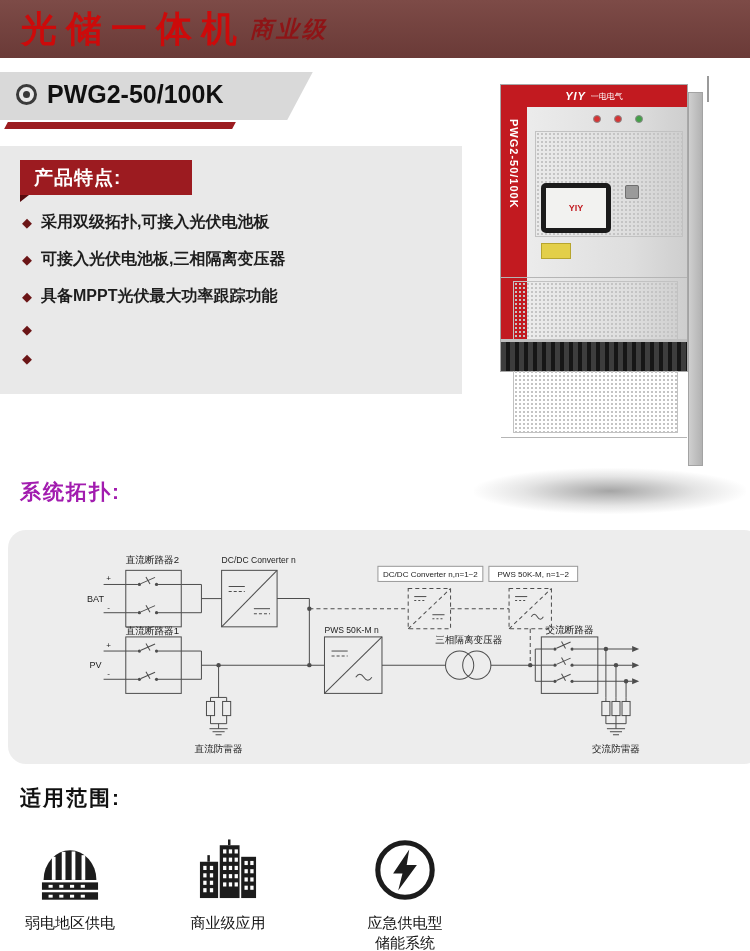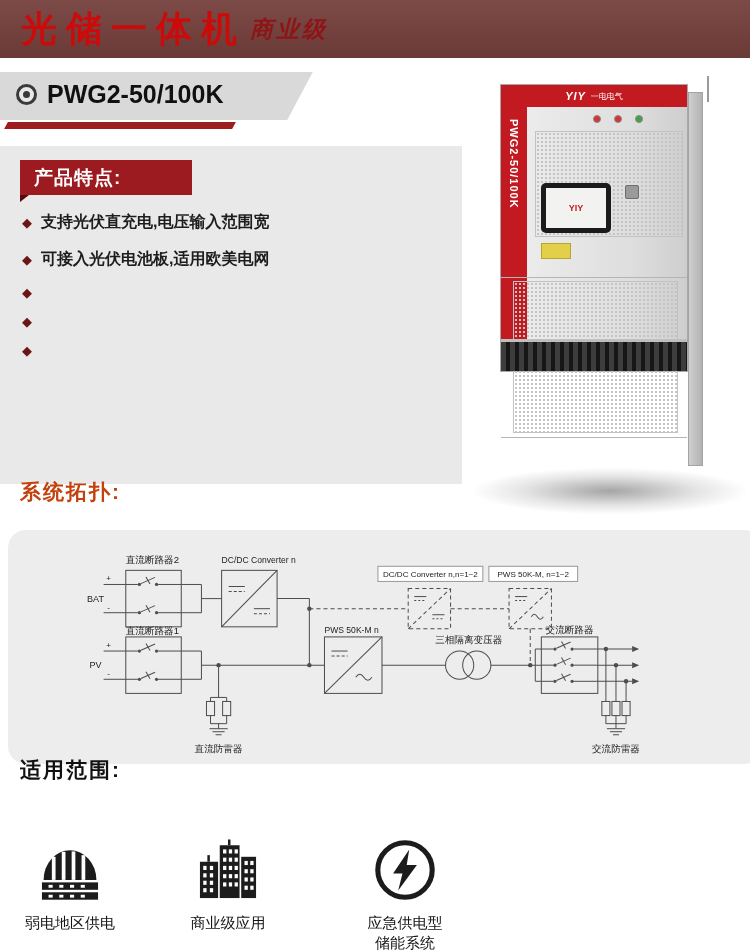--- a/index.html
+++ b/index.html
@@ -18,21 +18,21 @@
     background:#d9d9d9; transform:skewX(-28deg); }
   .model-decor-red { position:absolute; top:122px; left:6px; width:228px; height:7px;
     background:#9c1c20; transform:skewX(-28deg); }
   .model-row { position:absolute; top:80px; left:16px; display:flex; align-items:center; gap:10px; }
   .target-icon { width:15px; height:15px; border:3px solid #3a3a3a; border-radius:50%;
     display:flex; align-items:center; justify-content:center; background:#e9e9e9; }
   .target-icon .dot { width:7px; height:7px; background:#3a3a3a; border-radius:50%; }
   .model-name { font-size:25px; font-weight:bold; color:#101010; }
 
   
-  .features-panel { position:absolute; top:146px; left:0; width:462px; height:338px; background:#e9e9e9; }
+  .features-panel { position:absolute; top:146px; left:0; width:462px; height:248px; background:#e9e9e9; }
   .ribbon { position:absolute; top:14px; left:20px; width:172px; height:35px; background:#9c1b20;
     color:#fff; font-size:19px; font-weight:bold; line-height:35px; padding-left:14px;
     box-sizing:border-box; letter-spacing:1px; }
   .ribbon::after { content:""; position:absolute; left:0; bottom:-7px; width:0; height:0;
     border-style:solid; border-width:7px 9px 0 0; border-color:#570a0d transparent transparent transparent; }
   .features-list { position:absolute; top:66px; left:22px; display:flex; flex-direction:column; gap:16px; }
   .feature-item { display:flex; align-items:center; gap:9px; font-size:16px; font-weight:600; color:#1d1d1d; }
   .diamond { color:#6b1516; font-size:13px; line-height:1; }
 
   
@@ -67,28 +67,28 @@
     background:#e3cf49; border:1px solid #b7a52e; box-sizing:border-box; }
   .cab-seam { position:absolute; left:0; width:100%; height:1px; background:#b5b5b5; }
   .cab-vent-main { position:absolute; left:12px; top:196px; width:163px; height:150px;
     border:1px solid #c2c2c2; background-image:radial-gradient(#c4c4c4 0.8px, transparent 0.9px);
     background-size:4px 4px; }
   .cab-base { position:absolute; left:0; bottom:0; width:100%; height:32px;
     background:repeating-linear-gradient(90deg,#3d3d3d 0 5px,#161616 5px 9px); border-top:3px solid #bfbfbf; box-sizing:border-box; }
 
   
   .topo-heading { position:absolute; top:478px; left:20px; font-size:21px; font-weight:bold;
-    color:#c2410c; letter-spacing:2px; }
+    color:#a21caf; letter-spacing:2px; }
   .topo-panel { position:absolute; top:530px; left:8px; width:734px; height:234px;
     background:#ededed; border-radius:18px;padding-left:20px; }
   .topo-svg { position:absolute; left:0; top:0; width:100%; height:100%; }
   .topo-svg text { font-family:"Liberation Sans","DejaVu Sans",sans-serif; }
 
   
-  .apps-heading { position:absolute; top:756px; left:20px; font-size:21px; font-weight:bold;
+  .apps-heading { position:absolute; top:784px; left:20px; font-size:21px; font-weight:bold;
     color:#111; letter-spacing:2px; }
   .app-item { position:absolute; top:834px; width:120px; text-align:center; }
   .app-item .app-icon { height:72px; display:flex; align-items:center; justify-content:center; }
   .app-label { margin-top:7px; font-size:15px; color:#141414; white-space:pre-line; line-height:1.35; font-weight:500; }
   .app-1 { left:10px; } .app-2 { left:168px; } .app-3 { left:345px; } .app-4 { left:532px; }
 </style>
 </head>
 <body>
 
 <div class="page">
@@ -105,28 +105,29 @@
         <span class="dot"></span>
       </span>
     <span class="model-name">PWG2-50/100K</span>
   </div>
 
   <div class="features-panel">
     <div class="ribbon">产品特点:</div>
     <div class="features-list">
       <div class="feature-item">
         <span class="diamond">◆</span>
-        <span>支持光伏直充电,电压输入范围宽</span>
+        <span>采用双级拓扑,可接入光伏电池板</span>
       </div>
       <div class="feature-item">
         <span class="diamond">◆</span>
-        <span>可接入光伏电池板,适用欧美电网</span>
+        <span>可接入光伏电池板,三相隔离变压器</span>
       </div>
       <div class="feature-item">
         <span class="diamond">◆</span>
+        <span>具备MPPT光伏最大功率跟踪功能</span>
       </div>
       <div class="feature-item">
         <span class="diamond">◆</span>
       </div>
       <div class="feature-item">
         <span class="diamond">◆</span>
       </div>
     </div>
   </div>
 

